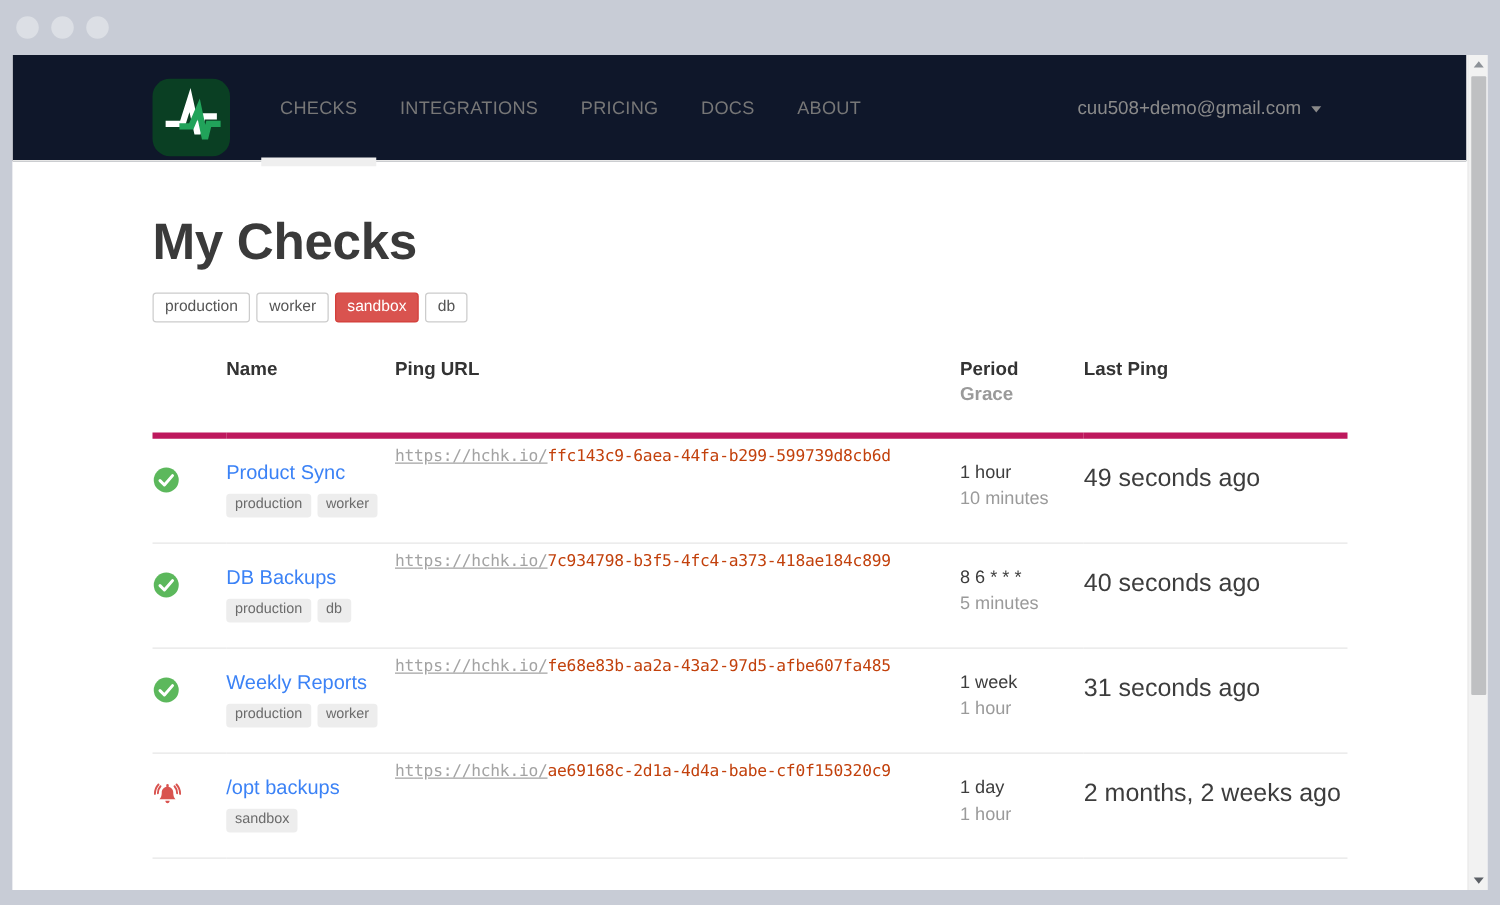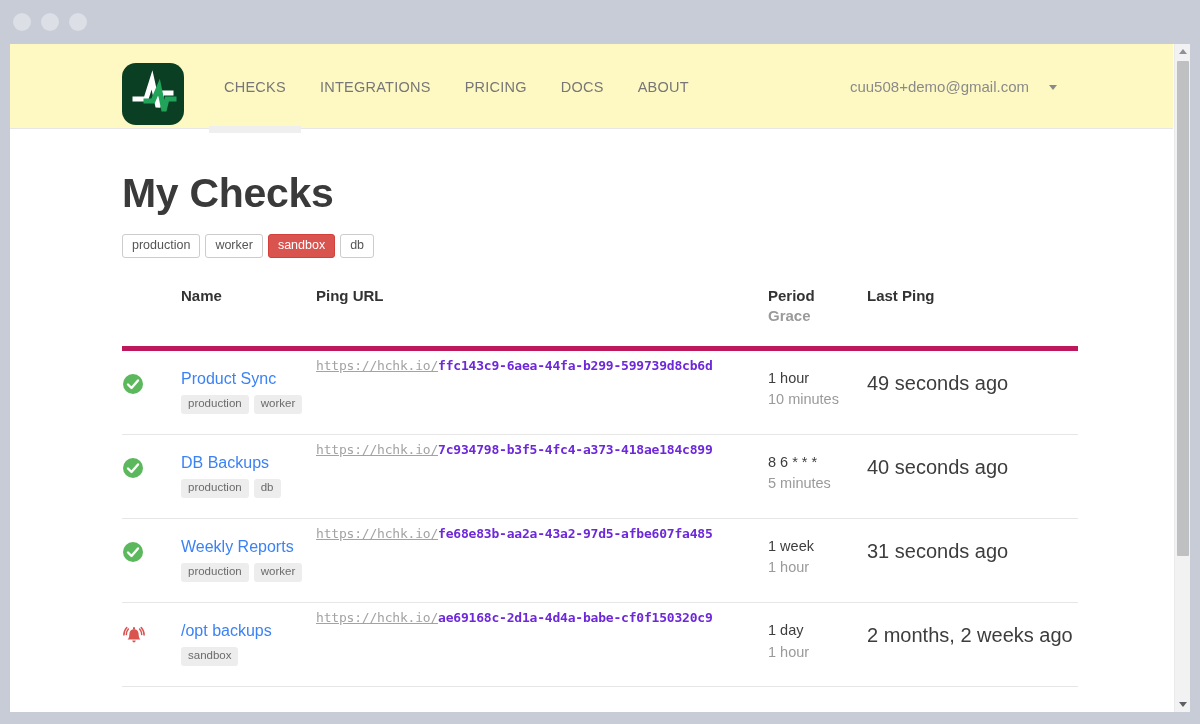--- a/index.html
+++ b/index.html
@@ -88,21 +88,21 @@
     left: 0; top: 0;
     width: 1163px; height: 668px;
     background: #ffffff;
   }
 
   
   #navbar {
     position: relative;
     height: 85px;
     border-bottom: 1px solid #e7e7e7;
-    background: #fef9c3;
+    background: #0f172a;
   }
 
   #brand-logo {
     position: absolute;
     left: 112px; top: 19px;
     width: 62px; height: 62px;
     border-radius: 14px;
     background: #0a3f23;
     overflow: hidden;
   }
@@ -135,21 +135,21 @@
     height: 7px;
     background: #efefef;
   }
 
   #nav-user {
     position: absolute;
     right: 116px; top: 0;
     height: 85px;
     display: flex;
     align-items: center;
-    gap: 20px;
+    gap: 8px;
     color: #8a8a8a;
     font-size: 15px;
     cursor: pointer;
   }
   #nav-user .caret {
     width: 0; height: 0;
     border-left: 4.5px solid transparent;
     border-right: 4.5px solid transparent;
     border-top: 5px solid #8a8a8a;
     margin-top: 2px;
@@ -254,21 +254,21 @@
   }
 
   .ping-url {
     font-family: "DejaVu Sans Mono", monospace;
     font-size: 13px;
     letter-spacing: -0.2px;
     padding-top: 7px !important;
     white-space: nowrap;
   }
   .ping-url .host { color: #a3a3a3; text-decoration: underline; }
-  .ping-url .uuid { color: #6d28d9; font-weight: 700; }
+  .ping-url .uuid { color: #c2410c; font-weight: 400; }
 
   .period-main {
     font-size: 14.5px;
     color: #3d3d3d;
     line-height: 1.15;
     white-space: nowrap;
   }
   .period-grace {
     font-size: 14.5px;
     color: #9a9a9a;

